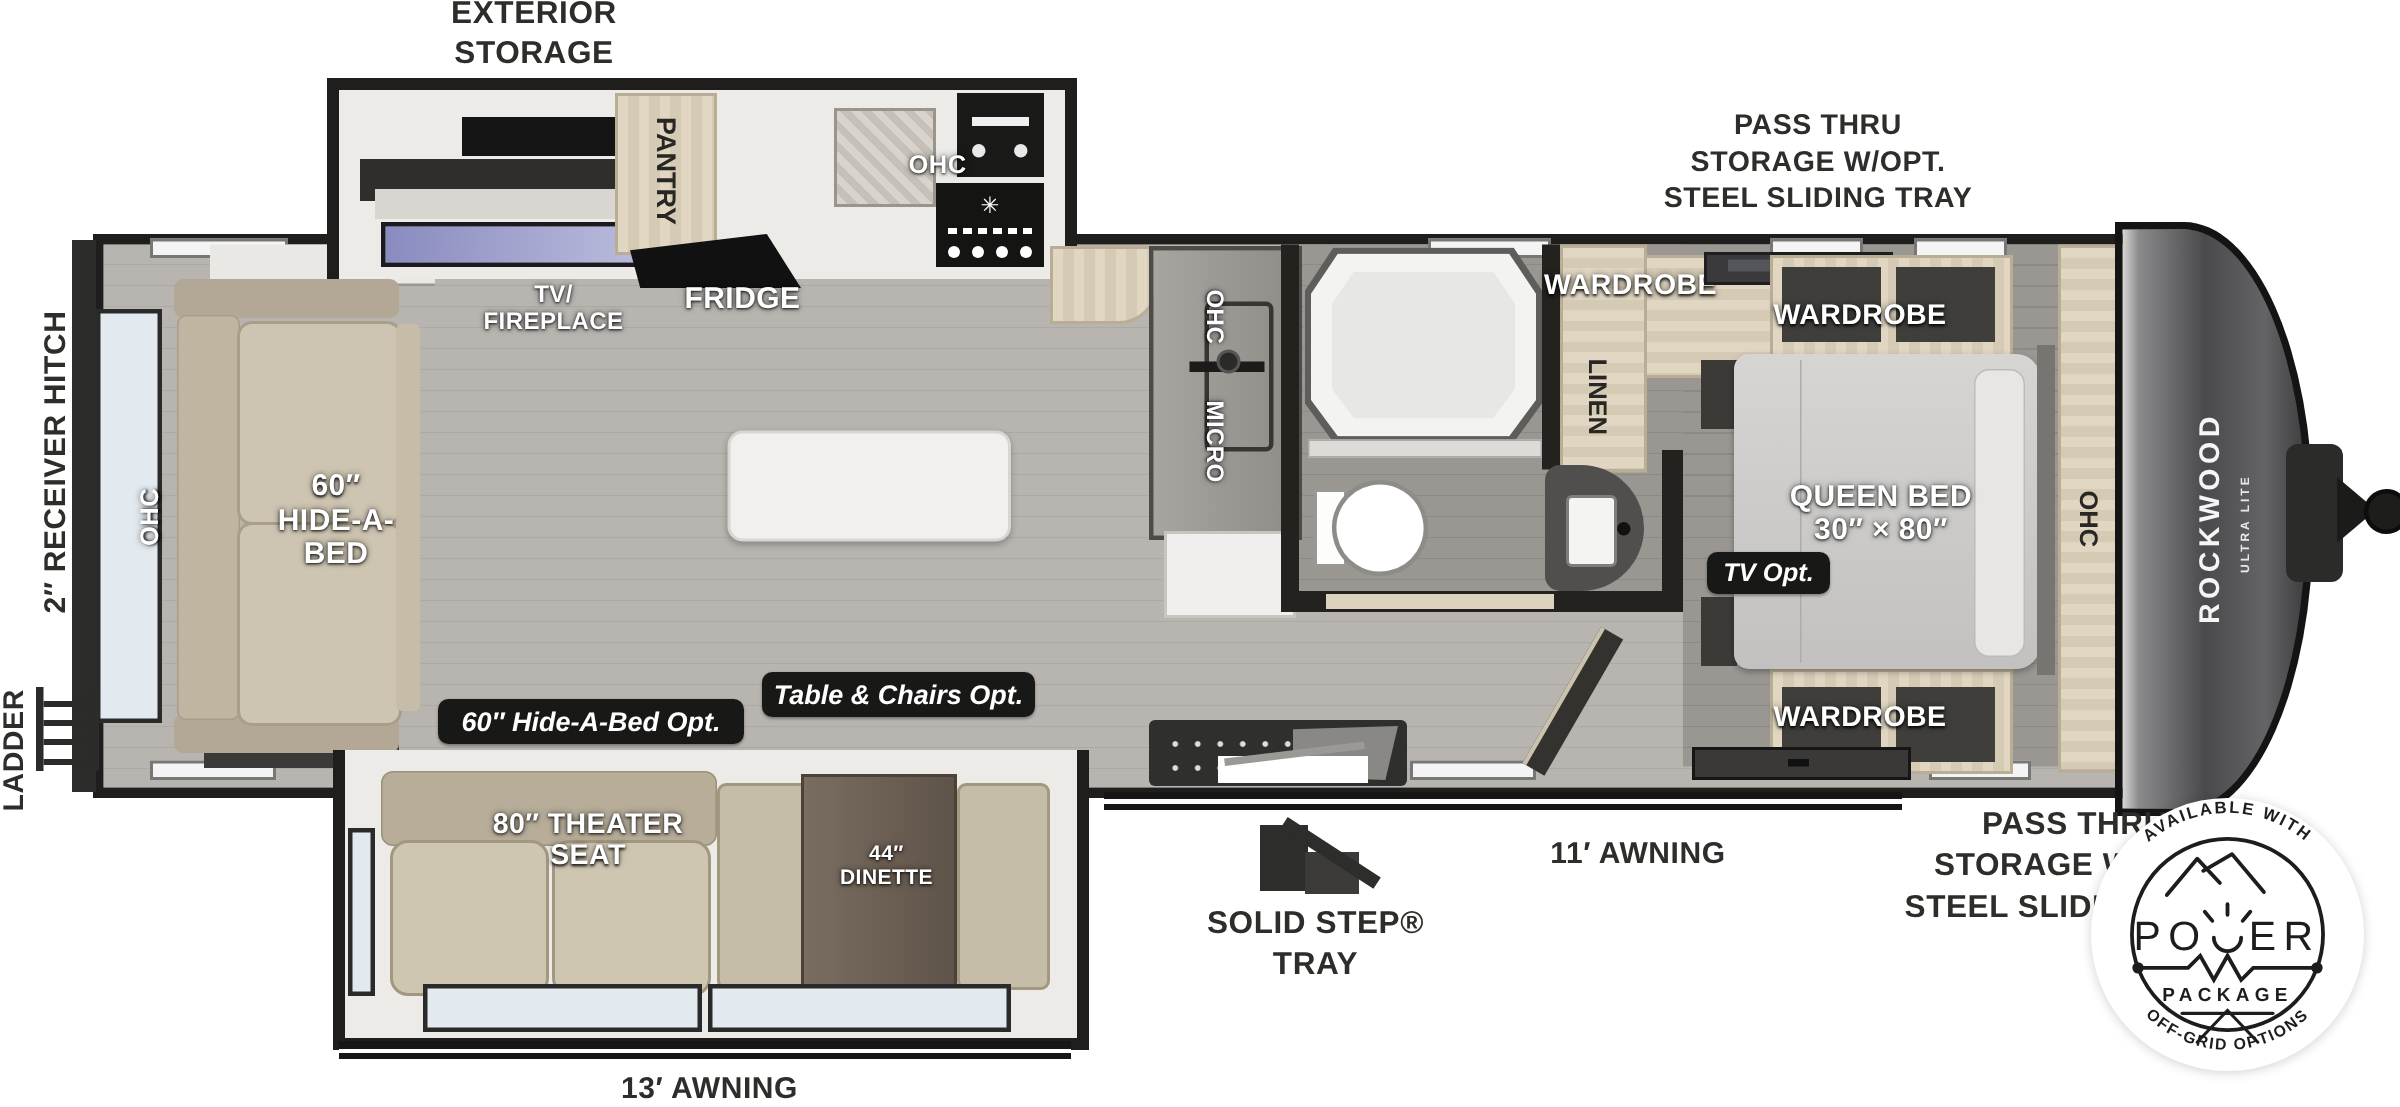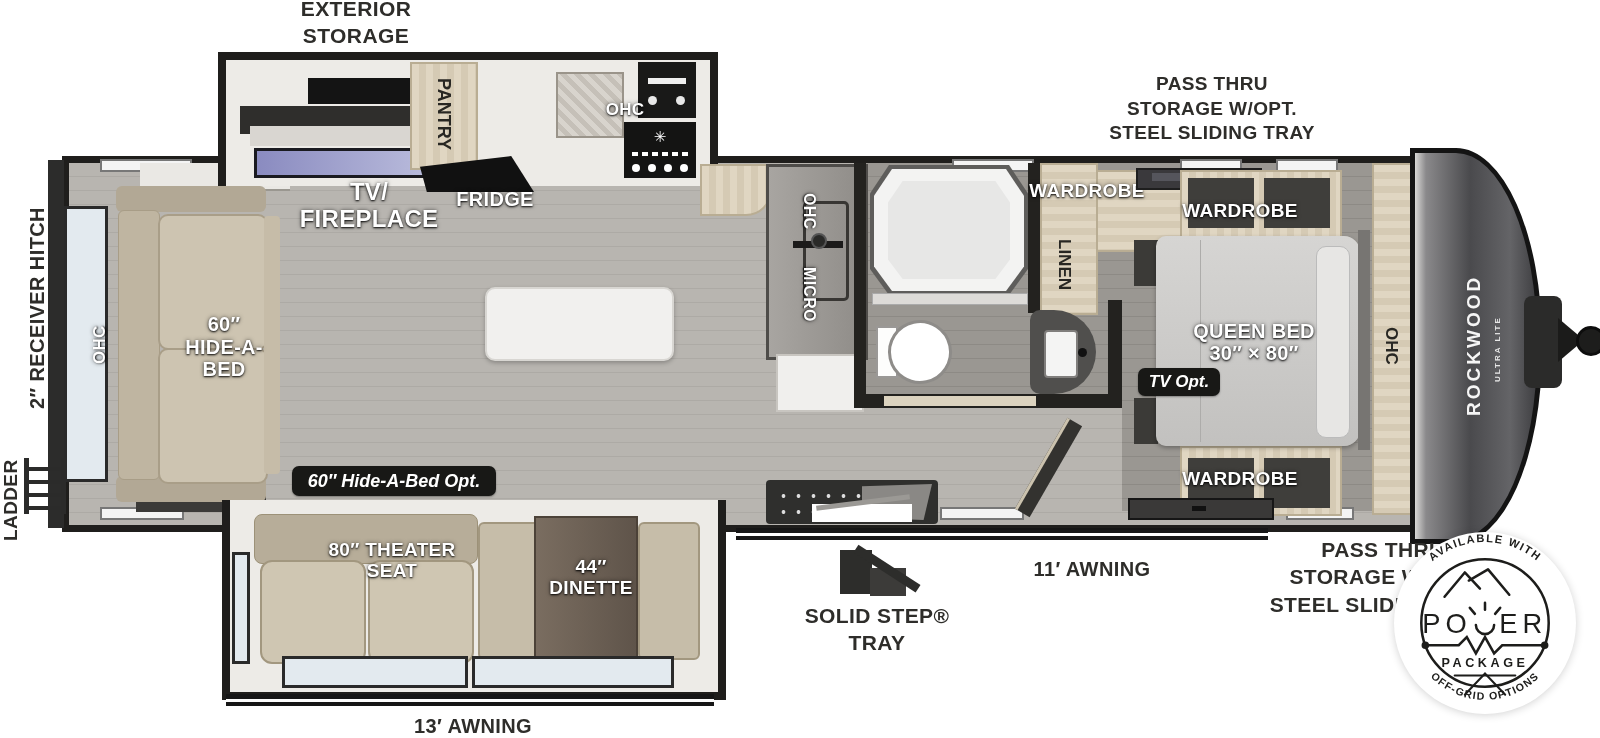--- a/index.html
+++ b/index.html
@@ -78,21 +78,21 @@
       <div class="abs" style="left:8px;top:30px;width:56px;height:4px;background:repeating-linear-gradient(90deg,#fff 0 6px,transparent 6px 10px);"></div>
       <div class="abs" style="left:8px;top:42px;width:8px;height:8px;border-radius:50%;background:#fff;"></div>
       <div class="abs" style="left:24px;top:42px;width:8px;height:8px;border-radius:50%;background:#fff;"></div>
       <div class="abs" style="left:40px;top:42px;width:8px;height:8px;border-radius:50%;background:#fff;"></div>
       <div class="abs" style="left:56px;top:42px;width:8px;height:8px;border-radius:50%;background:#fff;"></div>
     </div>
   </div>
   <div class="abs cflex lbl" style="left:598px;top:98px;width:54px;height:24px;font-size:17px;">OHC</div>
   <div class="abs" style="left:420px;top:156px;width:114px;height:36px;background:#111;clip-path:polygon(0 30%,80% 0,100% 100%,6% 100%);"></div>
 
-  <div class="abs cflex lbl pre" style="left:298px;top:182px;width:142px;height:48px;font-size:24px;">TV/
+  <div class="abs cflex lbl pre" style="left:298px;top:182px;width:142px;height:48px;font-size:16px;">TV/
 FIREPLACE</div>
   <div class="abs cflex lbl" style="left:442px;top:186px;width:106px;height:26px;font-size:20px;">FRIDGE</div>
 
   <div class="abs tan" style="left:700px;top:164px;width:68px;height:48px;border:2px solid #b9ad93;border-bottom-right-radius:26px;"></div>
   <div class="abs" style="left:766px;top:164px;width:96px;height:190px;background:linear-gradient(90deg,#a8a5a1,#8f8c88);border:3px solid #4e4c49;">
     <div class="abs" style="left:34px;top:34px;width:40px;height:94px;border:3px solid #383633;border-radius:5px;"></div>
     <div class="abs" style="left:24px;top:74px;width:50px;height:7px;background:#1c1b1a;"></div>
     <div class="abs" style="left:42px;top:66px;width:12px;height:12px;border-radius:50%;background:#2a2a28;border:2px solid #555;"></div>
   </div>
   <div class="abs cflex lbl vd" style="left:796px;top:182px;width:26px;height:58px;font-size:16px;">OHC</div>
@@ -121,23 +121,24 @@
       <div class="abs" style="left:114px;top:46px;width:102px;height:100px;background:#cfc6b2;border:2px solid #a2977f;border-radius:12px;"></div>
     </div>
     <div class="abs" style="left:248px;top:22px;width:58px;height:134px;background:#c6bda9;border:2px solid #a2977f;border-radius:6px;"></div>
     <div class="abs" style="left:304px;top:16px;width:100px;height:146px;background:linear-gradient(90deg,#7a6d60,#5f544a);border:2px solid #4c4238;"></div>
     <div class="abs" style="left:408px;top:22px;width:58px;height:134px;background:#c6bda9;border:2px solid #a2977f;border-radius:6px;"></div>
     <div class="abs glass" style="left:52px;top:156px;width:180px;height:26px;"></div>
     <div class="abs glass" style="left:242px;top:156px;width:196px;height:26px;"></div>
   </div>
   <div class="abs cflex lbl pre" style="left:316px;top:534px;width:152px;height:52px;font-size:19px;">80″ THEATER
 SEAT</div>
-  <div class="abs cflex lbl pre" style="left:544px;top:550px;width:94px;height:54px;font-size:19px;">44″
+  <div class="abs cflex lbl pre" style="left:544px;top:550px;width:94px;height:54px;font-size:14px;">44″
 DINETTE</div>
   <div class="abs cflex badge" style="left:292px;top:466px;width:204px;height:30px;font-size:18px;">60″ Hide-A-Bed Opt.</div>
+  <div class="abs cflex badge" style="left:508px;top:448px;width:182px;height:30px;font-size:18px;">Table &amp; Chairs Opt.</div>
 
   <div class="abs awnbar" style="left:226px;top:694px;width:488px;height:12px;"></div>
   <div class="abs awnbar" style="left:736px;top:528px;width:532px;height:12px;"></div>
 
   <div class="abs wall" style="left:854px;top:163px;width:12px;height:243px;"></div>
   <div class="abs" style="left:870px;top:165px;width:158px;height:130px;">
     <div class="abs" style="left:0;top:0;width:158px;height:130px;background:#5e5d5b;clip-path:polygon(12% 0,88% 0,100% 22%,100% 80%,88% 100%,12% 100%,0 80%,0 22%);"></div>
     <div class="abs" style="left:4px;top:4px;width:150px;height:122px;background:#f3f3f2;clip-path:polygon(12% 0,88% 0,100% 22%,100% 80%,88% 100%,12% 100%,0 80%,0 22%);"></div>
     <div class="abs" style="left:18px;top:16px;width:122px;height:98px;background:#e7e7e6;clip-path:polygon(12% 0,88% 0,100% 22%,100% 80%,88% 100%,12% 100%,0 80%,0 22%);"></div>
   </div>

